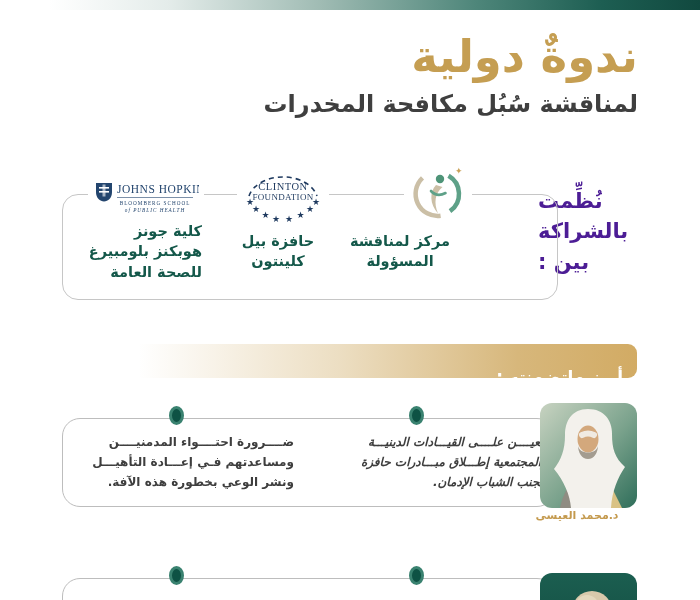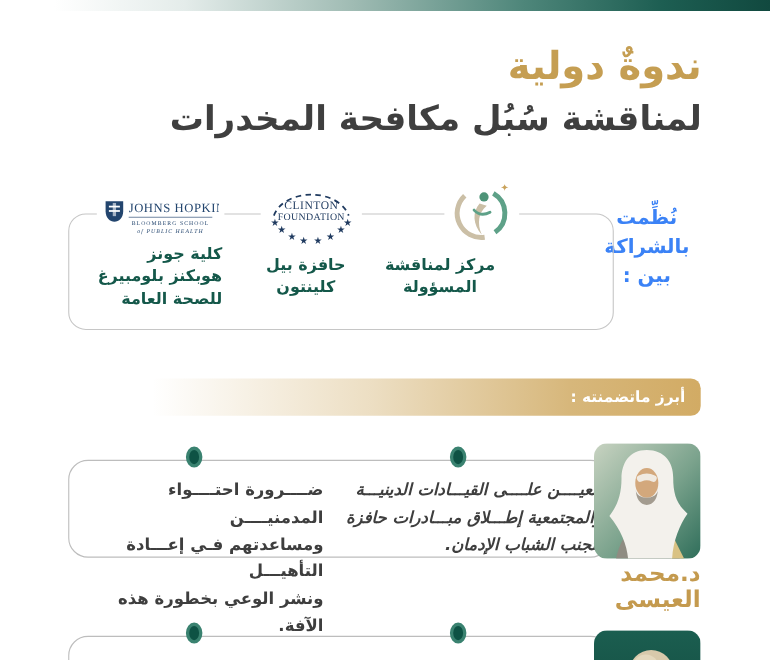--- a/index.html
+++ b/index.html
@@ -12,35 +12,35 @@
 
   
   .top-bar {
     position: absolute; top: 0; left: 0; width: 700px; height: 10px;
     background: linear-gradient(90deg, #ffffff 0%, #ffffff 7%, #e4ecea 24%,
                 #9fbbb3 46%, #4e867a 68%, #1d5e52 86%, #11493f 100%);
   }
 
   
   .title-gold {
-    position: absolute; top: 42px; right: 62px;
+    position: absolute; top: 32px; right: 62px;
     direction: rtl; text-align: right;
-    color: #c59e52; font-size: 35px; font-weight: bold; line-height: 1.1;
+    color: #c59e52; font-size: 45px; font-weight: bold; line-height: 1.1;
   }
   .title-dark {
     position: absolute; top: 90px; right: 62px;
     direction: rtl; text-align: left;
-    color: #3f3f3f; font-size: 31px; font-weight: bold; line-height: 1.2;
+    color: #3f3f3f; font-size: 24px; font-weight: bold; line-height: 1.2;
   }
 
   
   .partners-heading {
     position: absolute; top: 186px; right: 62px; width: 100px;
-    direction: rtl; text-align: center;
-    color: #3b82f6; font-size: 18px; font-weight: bold; line-height: 1.45;
+    direction: rtl; text-align: left;
+    color: #4c1d95; font-size: 21px; font-weight: bold; line-height: 1.45;
   }
   .partners-box {
     position: absolute; left: 62px; top: 194px; width: 496px; height: 106px;
     border: 1px solid #c6c6c6; border-radius: 16px; background: transparent;
   }
   .logo-wrap { position: absolute; background: #ffffff; padding: 0 5px; }
   .logo-jh  { left: 88px;  top: 176px; }
   .logo-cf  { left: 237px; top: 166px; text-align: center; }
   .logo-rlc { left: 404px; top: 164px; }
   .partner-label {
@@ -53,49 +53,49 @@
 
   
   .section-bar {
     position: absolute; left: 95px; top: 344px; width: 542px; height: 34px;
     border-radius: 9px;
     background: linear-gradient(270deg, #d2ab64 0%, #d7b77b 22%,
                 rgba(230,211,174,0.75) 55%, rgba(255,255,255,0) 92%);
     direction: rtl; text-align: right;
   }
   .section-bar span {
-    display: inline-block; padding: 0 14px; line-height: 34px;
-    color: #ffffff; font-size: 14px; font-weight: bold;
+    display: inline-block; padding: 16px 14px; line-height: 34px;
+    color: #ffffff; font-size: 17px; font-weight: bold;
   }
 
   
   .points-box {
     position: absolute; border: 1px solid #bdbdbd; border-radius: 18px;
     background: #ffffff;
   }
   .box-row1 { left: 62px; top: 418px; width: 493px; height: 89px; }
   .box-row2 { left: 62px; top: 578px; width: 493px; height: 60px; }
   .tl-dot {
     position: absolute; width: 15px; height: 19px; border-radius: 50%;
     background: #0e5244; border: 3px solid #3a8270;
   }
   .point {
     position: absolute; direction: rtl; text-align: right;
-    color: #3e3e3e; font-size: 15px; font-weight: bold; line-height: 1.65;
+    color: #3e3e3e; font-size: 12px; font-weight: bold; line-height: 1.65;
   }
   .photo {
     position: absolute; width: 97px; height: 105px; border-radius: 12px;
     overflow: hidden;
   }
   .photo-1 { left: 540px; top: 403px; }
   .photo-2 { left: 540px; top: 573px; height: 80px; }
   .speaker-name {
     position: absolute; right: 63px; top: 509px; width: 120px;
-    direction: rtl; 
-    color: #c49a4e; font-size: 21px; font-weight: bold;
+    direction: rtl; text-align: center;
+    color: #c49a4e; font-size: 11px; font-weight: bold;
   }
 </style>
 </head>
 <body>
 
 <div class="canvas">
 
   <div class="top-bar"></div>
 
   <div class="title-gold">ندوةٌ دولية</div>

